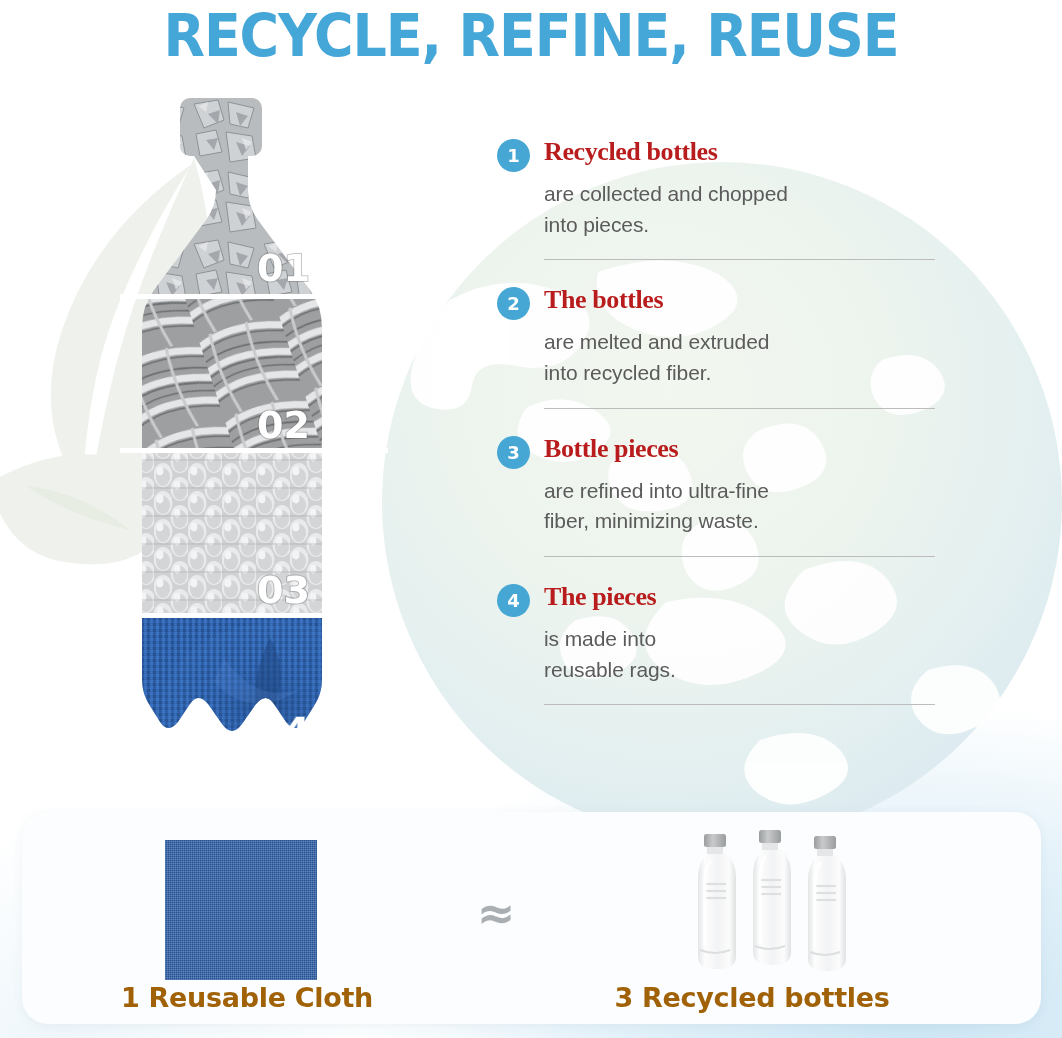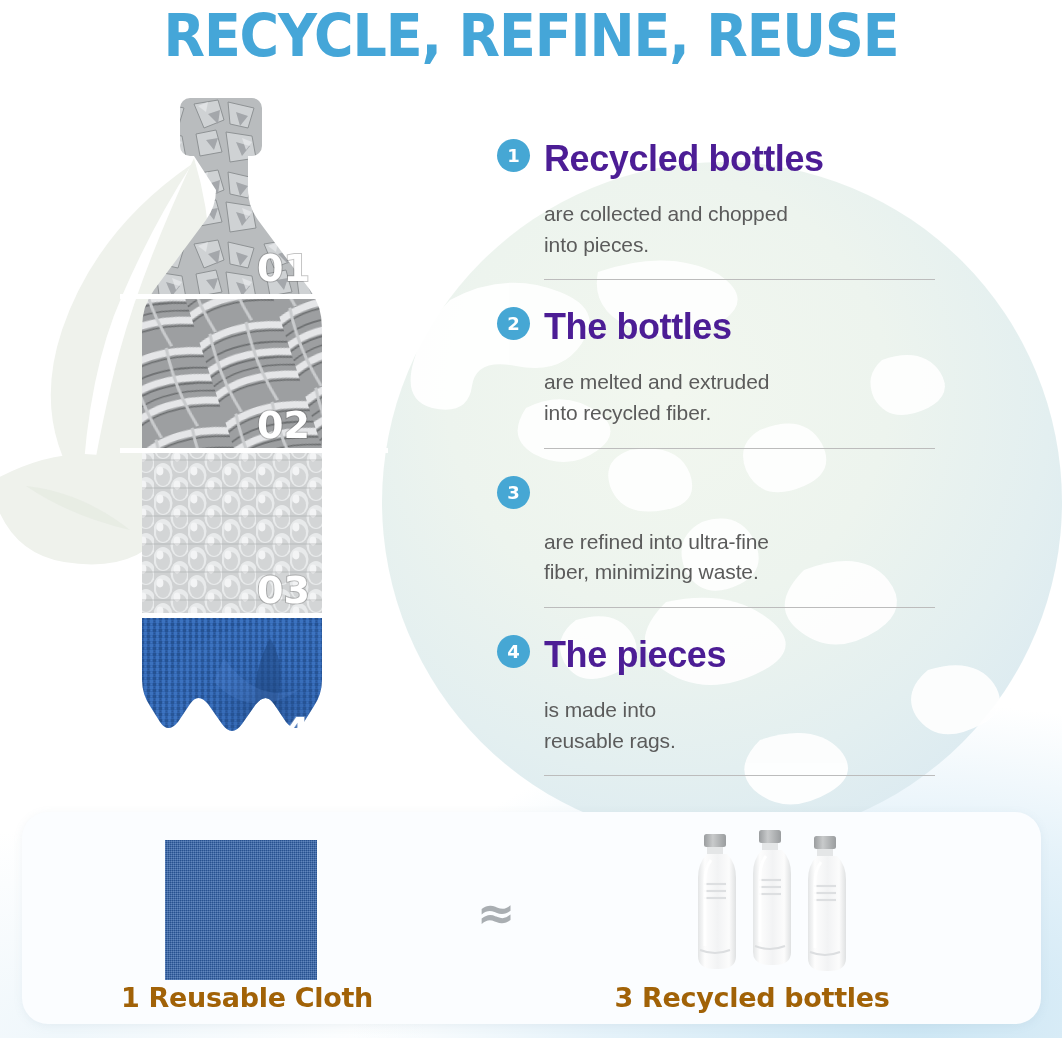--- a/index.html
+++ b/index.html
@@ -73,30 +73,30 @@
     flex: 0 0 auto;
     width: 33px; height: 33px; border-radius: 50%;
     background: #46a7d4;
     color: #ffffff;
     font-family: "DejaVu Sans", sans-serif;
     font-size: 18px; font-weight: 700;
     display: flex; align-items: center; justify-content: center;
     margin-top: 3px;
   }
   .step-title {
-    font-family: Liberation Sans, sans-serif;
+    font-family: Liberation Serif, serif;
     font-weight: 700;
-    font-size: 36px;
-    color: #4c1d95;
+    font-size: 26px;
+    color: #b91c1c;
     line-height: 1.25;
     letter-spacing: -0.4px;
   }
   .step-body {
     margin-left: 47px;
-    margin-top: 18px;
+    margin-top: 7px;
     font-size: 21px;
     line-height: 1.46;
     color: #5b5b5b;
     letter-spacing: -0.1px;
     white-space: pre-line;
   }
   .step-divider {
     margin-left: 47px;
     margin-top: 19px;
     height: 1px;
@@ -329,20 +329,21 @@
       </div>
       <div class="step-body">are melted and extruded
 into recycled fiber.</div>
       <div class="step-divider"></div>
     </div>
     <div class="step-gap"></div>
 
     <div class="step">
       <div class="step-head">
         <div class="step-badge">3</div>
+        <div class="step-title">Bottle pieces</div>
       </div>
       <div class="step-body">are refined into ultra-fine
 fiber, minimizing waste.</div>
       <div class="step-divider"></div>
     </div>
     <div class="step-gap"></div>
 
     <div class="step">
       <div class="step-head">
         <div class="step-badge">4</div>

